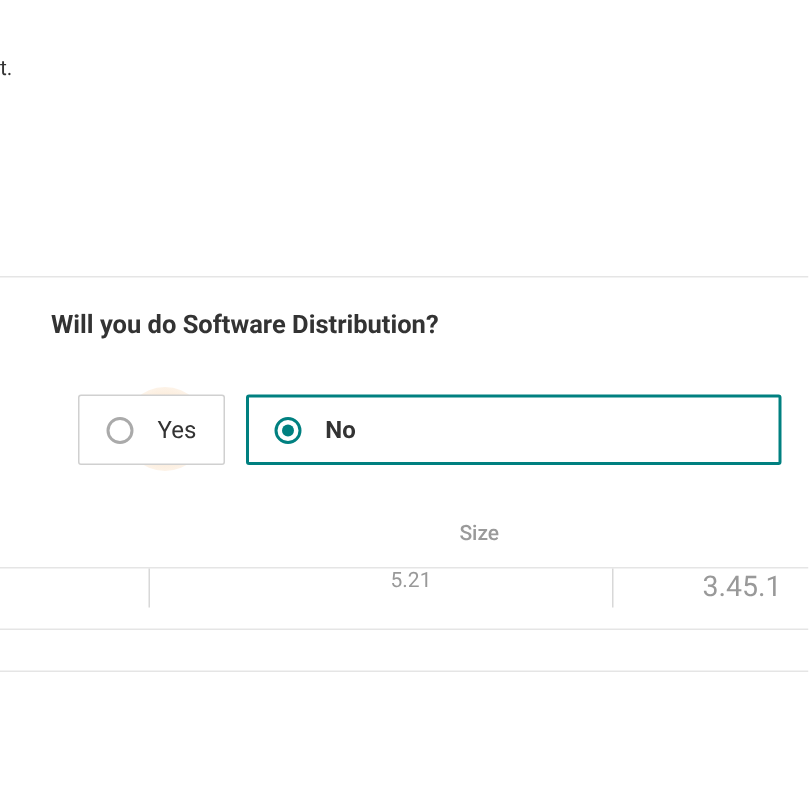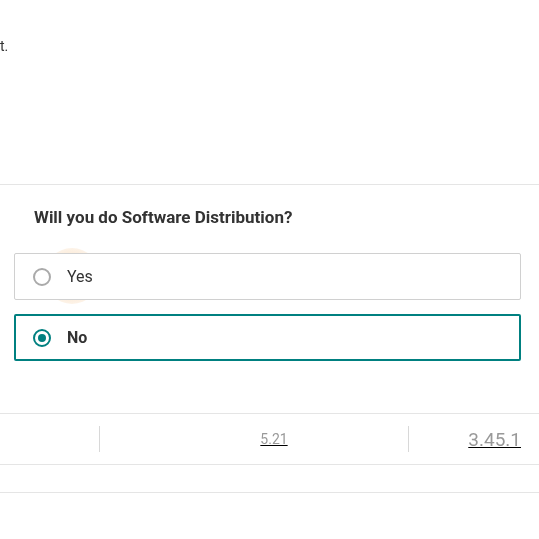--- a/index.html
+++ b/index.html
@@ -22,28 +22,27 @@
     .main-section {
       margin-top: 130px;
       border-top: 1px solid #e5e5e5;
       padding-top: 22px;
     }
     .question-title {
       font-size: 17px;
       font-weight: 700;
       color: #333333;
       padding-left: 34px;
-      margin-bottom: 26px;
+      margin-bottom: 36px;
     }
     .radio-group {
       display: flex;
       gap: 14px;
-      padding-left: 14px;
+      padding-left: 52px;
       padding-right: 18px;
-      flex-direction: column;
     }
     .radio-option {
       display: flex;
       align-items: center;
       border: 1px solid #d0d0d0;
       border-radius: 2px;
       padding: 13px 18px;
       flex: 1;
       cursor: pointer;
       background: #fff;
@@ -108,25 +107,23 @@
     .header-version {
       width: 130px;
       text-align: right;
       color: #9a9a9a;
       font-size: 14px;
       font-weight: 500;
       padding-right: 12px;
     }
     .table-row {
       display: flex;
-      align-items: center;
       border-top: 1px solid #e5e5e5;
       border-bottom: 1px solid #e5e5e5;
-      height: 52px;
-      text-decoration: underline;
+      height: 42px;
     }
     .cell-spacer {
       width: 100px;
       height: 26px;
       border-right: 1px solid #d8d8d8;
     }
     .cell-size {
       flex: 1;
       text-align: center;
       color: #999;
@@ -171,20 +168,21 @@
     </div>
     <div class="radio-option selected">
       <div class="radio-circle">
         <div class="radio-dot"></div>
       </div>
       <span class="radio-label">No</span>
     </div>
   </div>
 
   <div class="table-headers">
+    <div class="header-size">Size</div>
   </div>
 
   <div class="table-row">
     <div class="cell-spacer"></div>
     <div class="cell-size">5.21</div>
     <div class="cell-divider"></div>
     <div class="cell-version">3.45.1</div>
   </div>
 
   <div class="bottom-border"></div>

